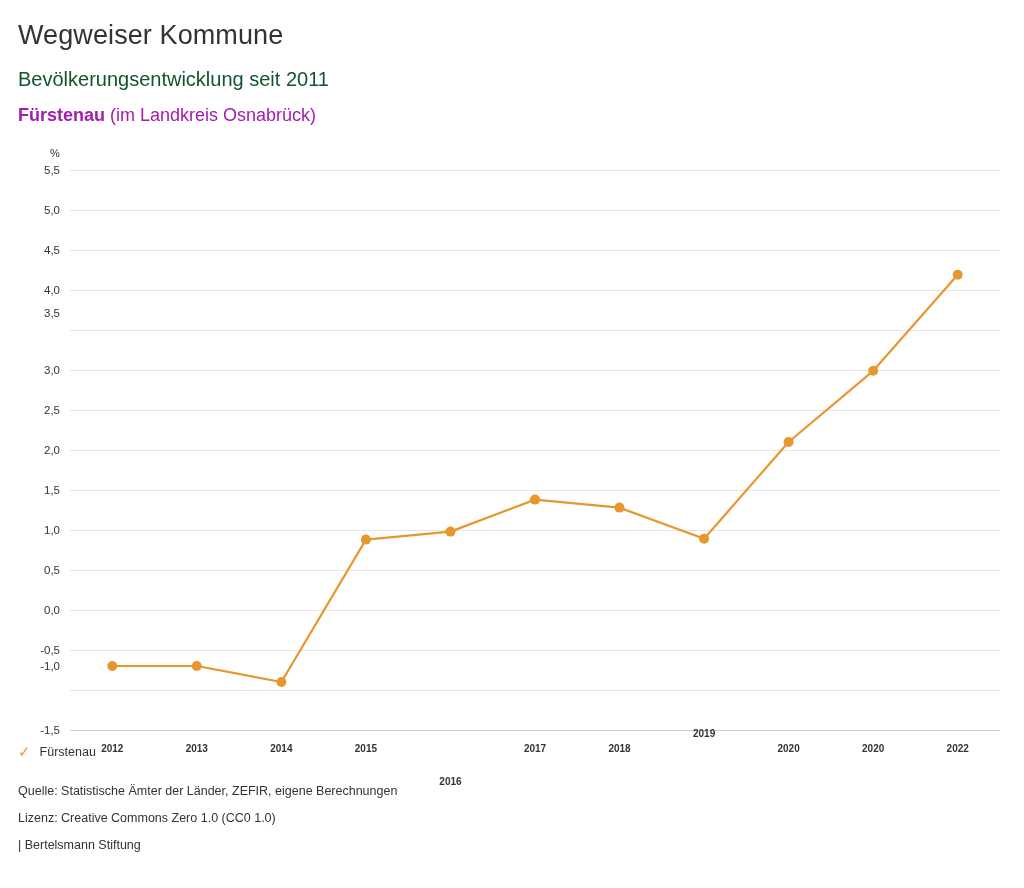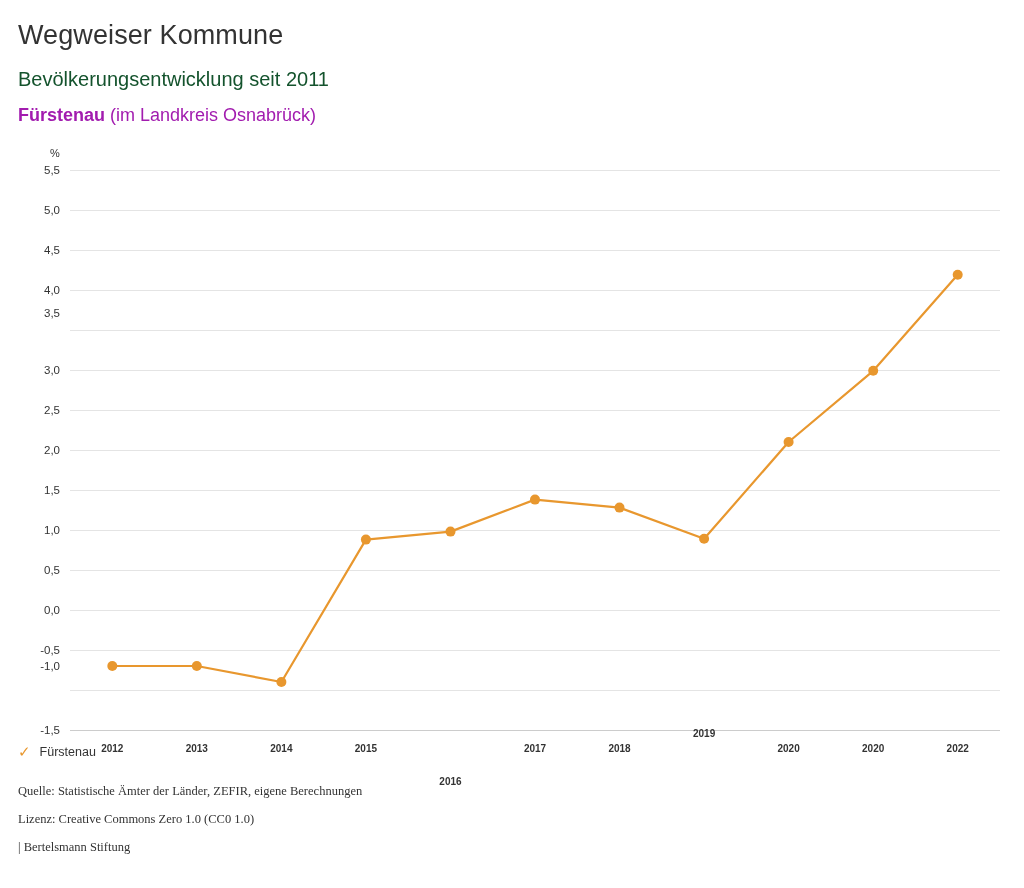--- a/index.html
+++ b/index.html
@@ -141,21 +141,21 @@
     font-size: 15px;
     line-height: 1;
   }
   .footer {
     position: absolute;
     left: 18px;
     top: 784px;
     font-size: 12.5px;
     color: #333333;
   }
-  .footer div { margin-bottom: 13px; font-family: Liberation Serif, serif; }
+  .footer div { margin-bottom: 13px; }
 </style>
 </head>
 <body>
 
 <div class="page">
 
   <div class="title">Wegweiser Kommune</div>
   <div class="subtitle">Bevölkerungsentwicklung seit 2011</div>
   <div class="region">
     <span>Fürstenau</span>

